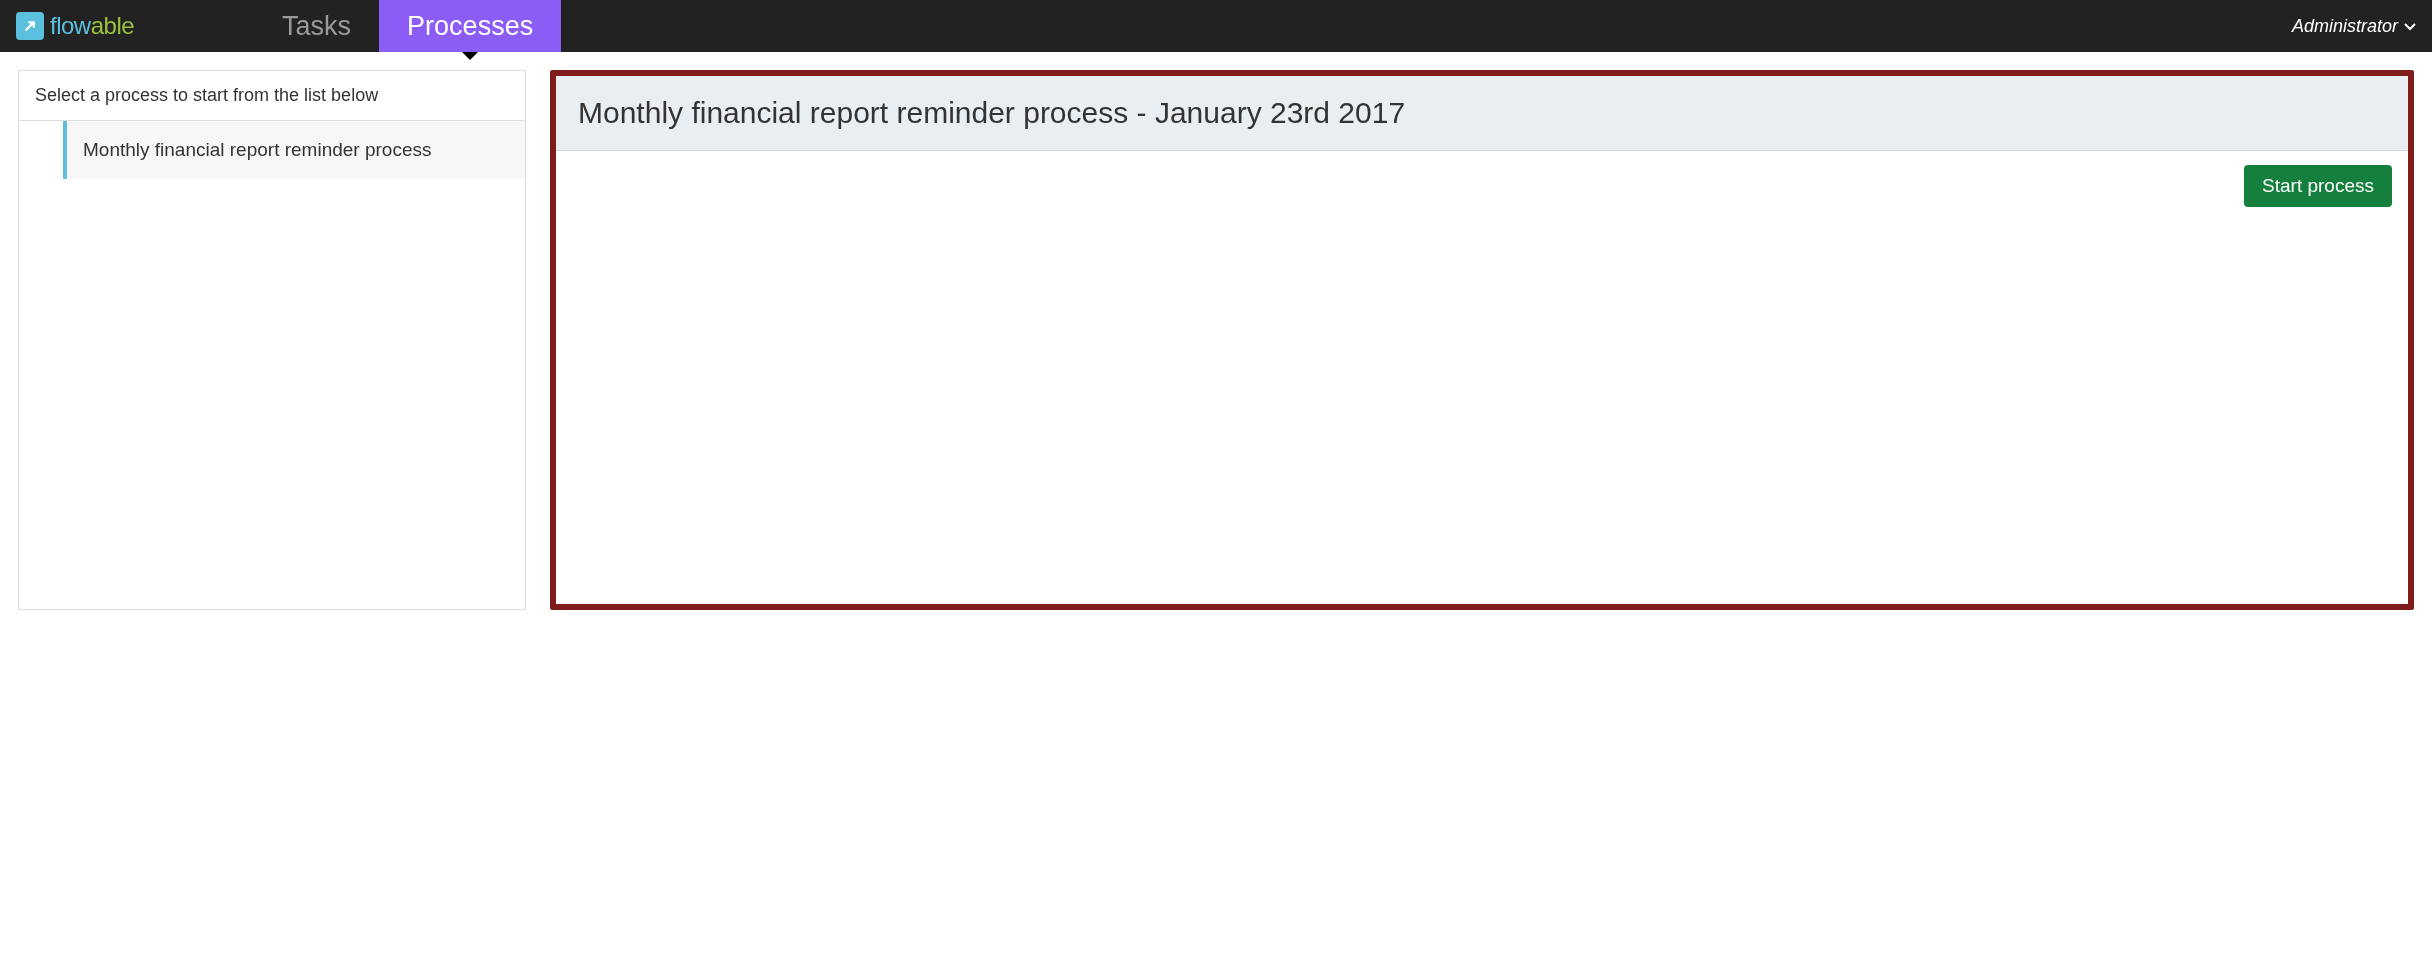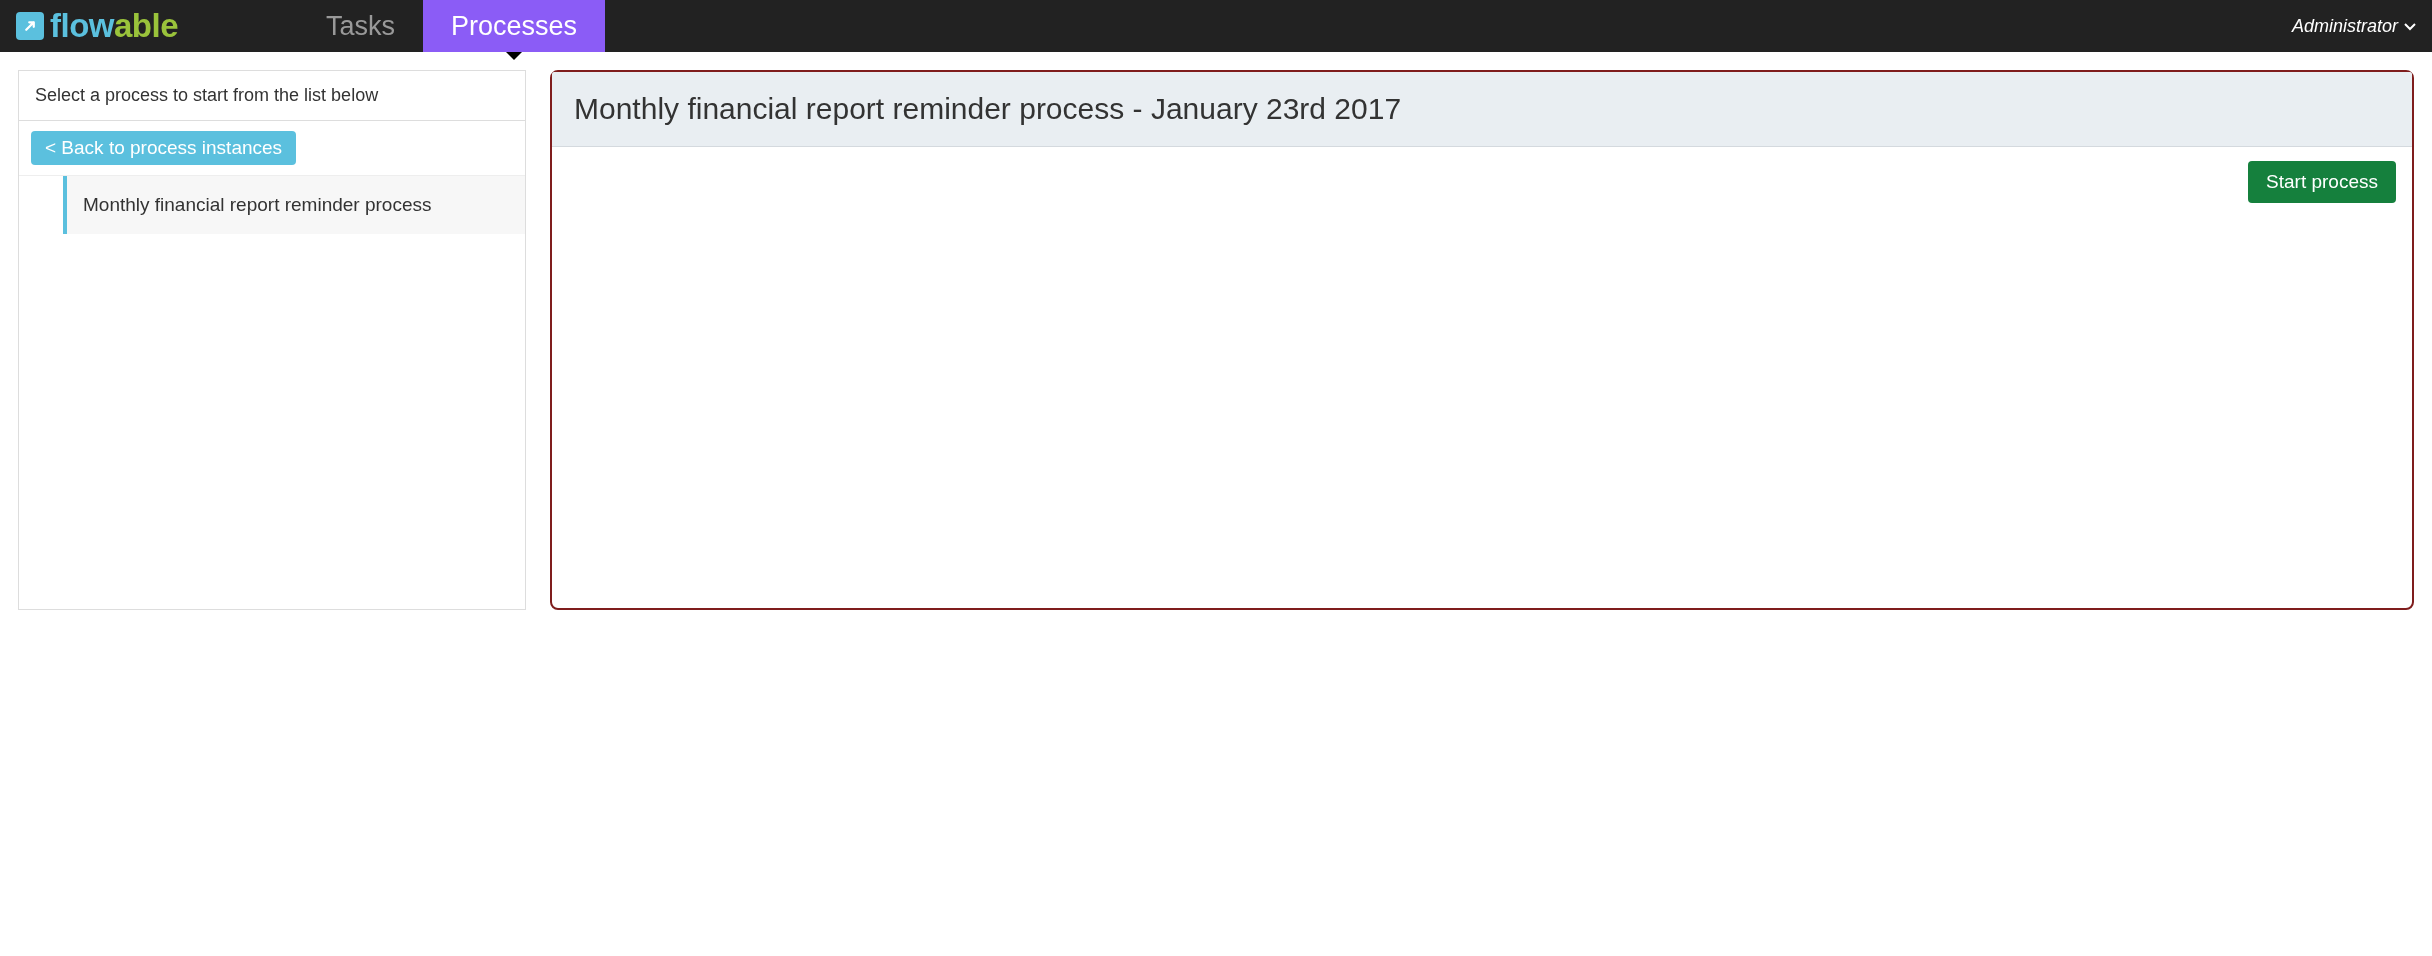--- a/index.html
+++ b/index.html
@@ -34,22 +34,22 @@
       position: relative;
       display: flex;
       align-items: center;
       justify-content: center;
     }
     .logo-icon svg {
       width: 18px;
       height: 18px;
     }
     .logo-text {
-      font-size: 33px;
-      font-weight: 700;
+      font-size: 24px;
+      font-weight: 400;
       letter-spacing: -0.5px;
     }
     .logo-flow { color: #5bc0de; }
     .logo-able { color: #9ac33b; }
     .nav-tabs {
       display: flex;
       height: 100%;
       margin-left: 80px;
     }
     .nav-tab {
@@ -132,24 +132,24 @@
       cursor: pointer;
       border-left: 4px solid transparent;
       background: #fafafa;
     }
     .process-item.selected {
       border-left: 4px solid #5bc0de;
       background: #f7f7f7;
     }
     .content {
       flex: 1;
-      border: 2px solid #7f1d1d;
+      border: 6px solid #7f1d1d;
       background: #ffffff;
       min-height: 540px;
-      border-radius: 8px;
+      border-radius: 2px;
     }
     .content-header {
       background: #e9eef2;
       border-bottom: 1px solid #d4d9de;
       padding: 20px 22px;
       font-size: 30px;
       color: #333;
       border-radius: 2px 2px 0 0;
     }
     .content-body {
@@ -191,23 +191,20 @@
       <svg width="12" height="8" viewBox="0 0 12 8">
           <path d="M1 1 L6 6 L11 1" stroke="#ffffff" stroke-width="2" fill="none"></path>
         </svg>
     </span>
   </div>
 </div>
 
 <div class="main-container">
   <div class="sidebar">
     <div class="sidebar-header">Select a process to start from the list below</div>
-    <div class="sidebar-actions">
-      <button class="back-button">&lt; Back to process instances</button>
-    </div>
     <ul class="process-list">
       <li class="process-item selected">Monthly financial report reminder process</li>
     </ul>
   </div>
   <div class="content">
     <div class="content-header">Monthly financial report reminder process - January 23rd 2017</div>
     <div class="content-body">
       <button class="start-button">Start process</button>
     </div>
   </div>

